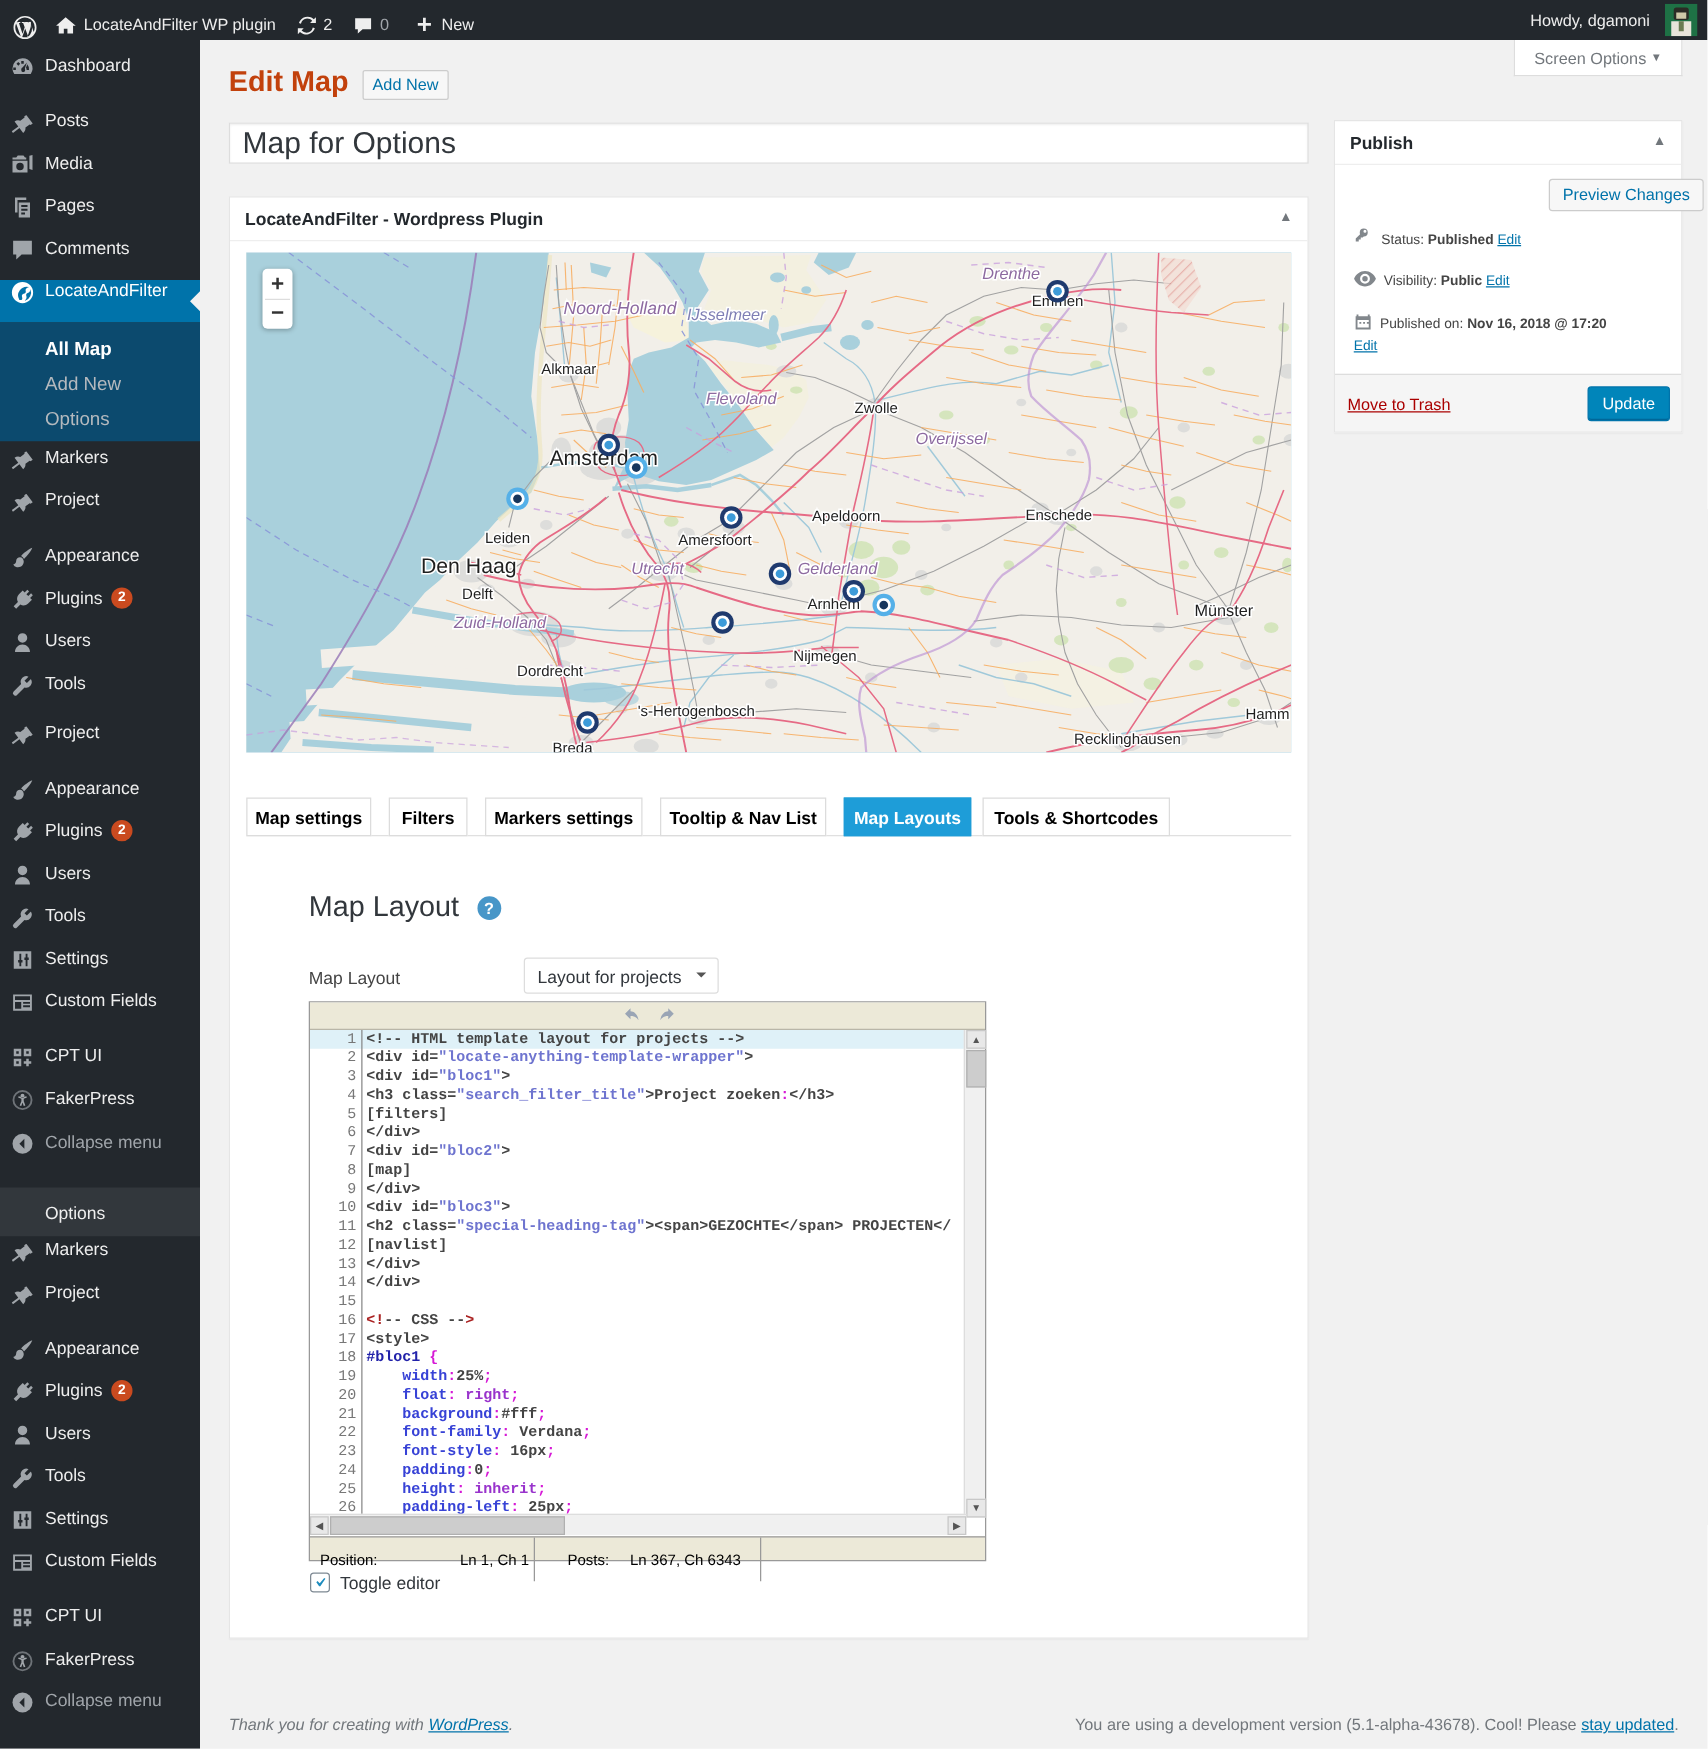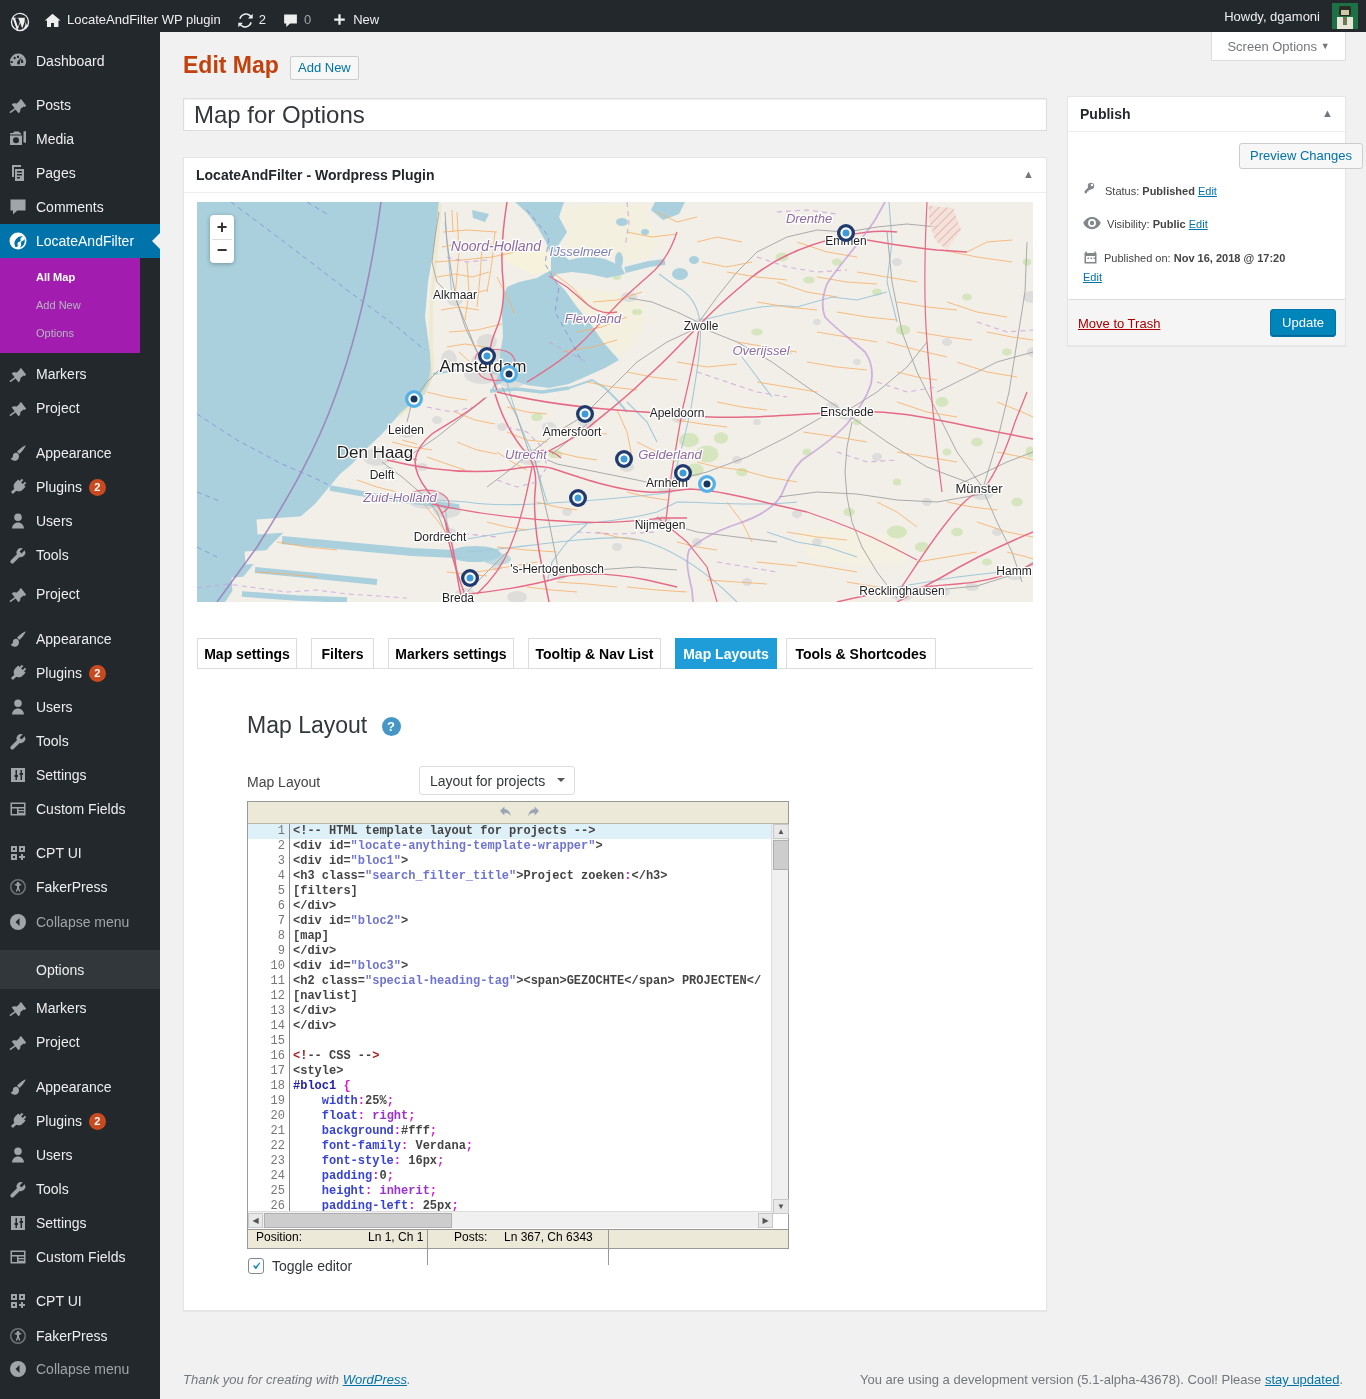--- a/index.html
+++ b/index.html
@@ -8,27 +8,27 @@
 a{text-decoration:underline;color:#0073aa}
 
 #adminbar{position:absolute;left:0;top:0;width:1366px;height:32px;background:#23282d;color:#eee;font-size:13px;z-index:50}
 #adminbar .lft{position:absolute;left:0;top:0;height:32px;display:flex;align-items:center}
 .abitem{display:flex;align-items:flex-start;height:32px;padding:12px 8px;color:#eee}
 .abitem svg{display:block}
 #howdy{position:absolute;right:46px;top:0;height:32px;display:flex;align-items:center;color:#eee}
 #avatar{position:absolute;right:8px;top:3px;width:26px;height:26px}
 
 #sidebar{position:absolute;left:0;top:32px;width:160px;height:1367px;background:#23282d}
-.mi{position:absolute;left:0;width:160px;height:34px;color:#eee;font-size:14px;display:flex;align-items:center}
+.mi{position:absolute;left:0;width:160px;height:34px;color:#eee;font-size:14px;display:flex;}
 .mi .ic{width:20px;height:20px;margin:0 8px 0 8px;flex:0 0 20px;color:#a0a5aa}
 .mi .ic svg{width:20px;height:20px;fill:#a0a5aa}
 .mi.act{background:#0073aa;color:#fff;font-weight:400}
 .mi.act .ic svg{fill:#fff}
 .mi .badge{margin-left:7px;background:#ca4a1f;color:#fff;font-size:11px;line-height:17px;height:17px;min-width:17px;border-radius:9px;text-align:center;padding:0 1px;font-weight:600}
-#submenu{position:absolute;left:0;top:226px;width:140px;height:95px;background:#a21caf;color:#b4b9be;font-size:11px}
+#submenu{position:absolute;left:0;top:226px;width:160px;height:95px;background:#0c4a6e;color:#b4b9be;font-size:15px}
 #submenu div{position:absolute;left:36px}
 .secthdr{position:absolute;left:0;width:160px;background:#32373c;color:#eee;font-size:14px;display:flex;align-items:center;padding-left:36px}
 .arrowout{position:absolute;left:144px;top:233px;width:0;height:0;border:8px solid transparent;border-right-color:#f1f1f1;z-index:5}
 
 #screenopts{position:absolute;left:1211px;top:32px;width:135px;height:29px;background:#fff;border:1px solid #ddd;border-top:none;color:#72777c;font-size:13px;display:flex;align-items:center;justify-content:center}
 h1.pgtitle{position:absolute;left:183px;top:51px;font-size:23px;font-weight:700;color:#c2410c;line-height:1.3}
 #addnew{position:absolute;left:290px;top:56px;height:24px;padding:0 7px;background:#f7f7f7;border:1px solid #ccc;border-radius:2px;color:#0073aa;font-size:13px;line-height:22px;text-decoration:none}
 #titleinput{position:absolute;left:183px;top:98px;width:864px;height:33px;background:#fff;border:1px solid #ddd;box-shadow:inset 0 1px 2px rgba(0,0,0,.07);font-size:24px;color:#32373c;display:flex;align-items:center;padding-left:10px;font-family:"Liberation Sans",sans-serif}
 
 .postbox{position:absolute;background:#fff;border:1px solid #e5e5e5;box-shadow:0 1px 1px rgba(0,0,0,.04)}
@@ -49,21 +49,21 @@
 
 #editor{position:absolute;left:63px;top:643px;width:542px;height:448px;border:1px solid #999;background:#fff;font-family:"Liberation Mono",monospace}
 #edtoolbar{position:absolute;left:0;top:0;width:540px;height:22px;background:#ece9d8;border-bottom:1px solid #b9b6a8}
 #edcode{position:absolute;left:0;top:22px;width:524px;height:389px;overflow:hidden;font-size:12px;line-height:15px;white-space:pre;font-weight:700}
 .gut{position:absolute;left:0;top:0;width:42px;height:389px;border-right:1px solid #888;color:#777;text-align:right;font-size:12px;line-height:15px;padding-right:4px;font-weight:400}
 .cl{position:absolute;left:45px;top:0;width:479px}
 .hl{position:absolute;left:0;top:0;width:524px;height:15px;background:#dff1f8}
 #vsb{position:absolute;right:0px;top:22px;width:17px;height:390px;background:#f0f0f0;border-left:1px solid #ddd}
 #hsb{position:absolute;left:0;bottom:20px;width:525px;height:17px;background:#f0f0f0;border-top:1px solid #ddd}
 #edstatus{position:absolute;left:0;bottom:0;width:540px;height:19px;background:#ece9d8;border-top:1px solid #999;font-size:12px;font-family:"Liberation Sans",sans-serif;color:#000}
-#edstatus .cell{position:absolute;top:0;height:35px;border-right:1px solid #999;display:flex;}
+#edstatus .cell{position:absolute;top:0;height:35px;border-right:1px solid #999;display:flex;align-items:center}
 #edcode .s{color:#6e74cf}#edcode .m{color:#d619d6}#edcode .p{color:#3742d6}#edcode .k{color:#9933cc}#edcode .sel{color:#2222aa}#edcode .r{color:#aa2222}
 
 #togglerow{position:absolute;left:64px;top:1100px;font-size:14px;color:#32373c;display:flex;align-items:flex-end}
 #cbx{width:16px;height:16px;border:1px solid #7e8993;border-radius:3px;background:#fff;margin-right:8px;position:relative}
 
 #pubbox{left:1067px;top:96px;width:279px;height:250px}
 #pubbox .inner{position:absolute;left:0;top:0;width:305px;height:248px;font-size:13px;color:#444}
 #prevbtn{position:absolute;right:10px;top:46px;height:26px;padding:0 10px;background:#f7f7f7;border:1px solid #ccc;border-radius:3px;color:#0073aa;font-size:13px;line-height:24px}
 .pubrow{position:absolute;left:15px;font-size:11px;color:#444}
 .pubrow .dashic{color:#82878c;margin-right:6px}

